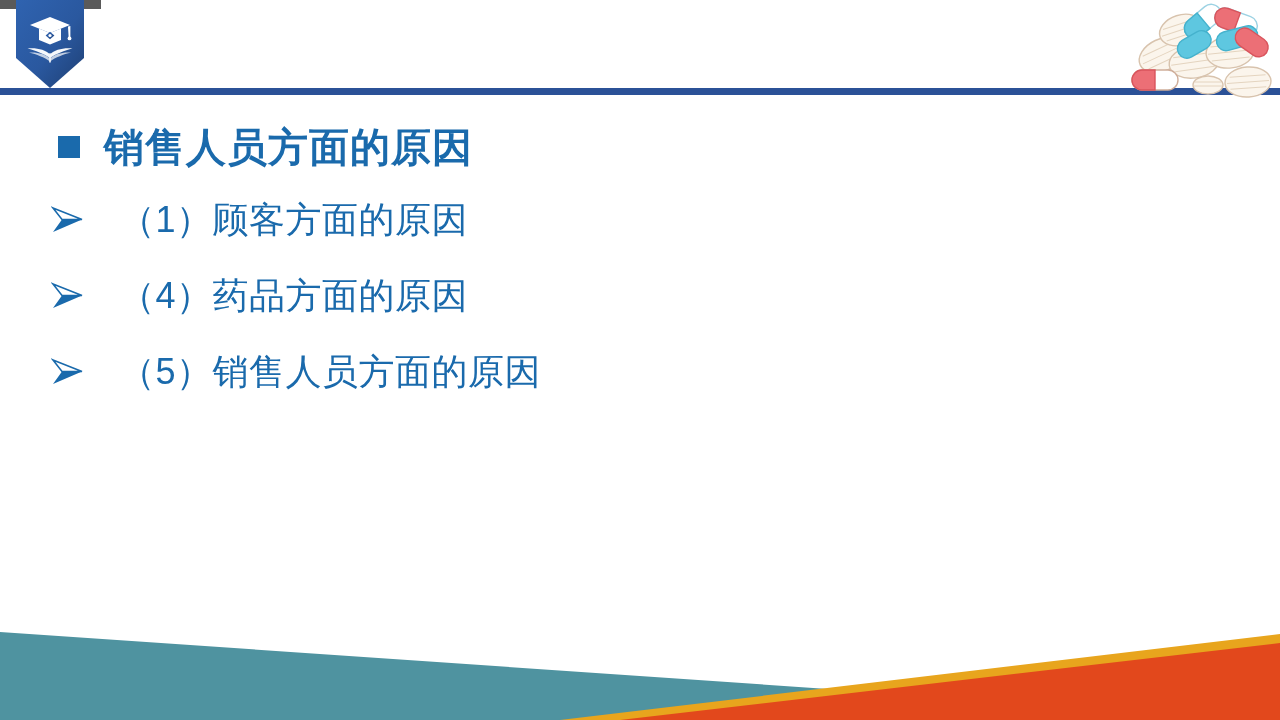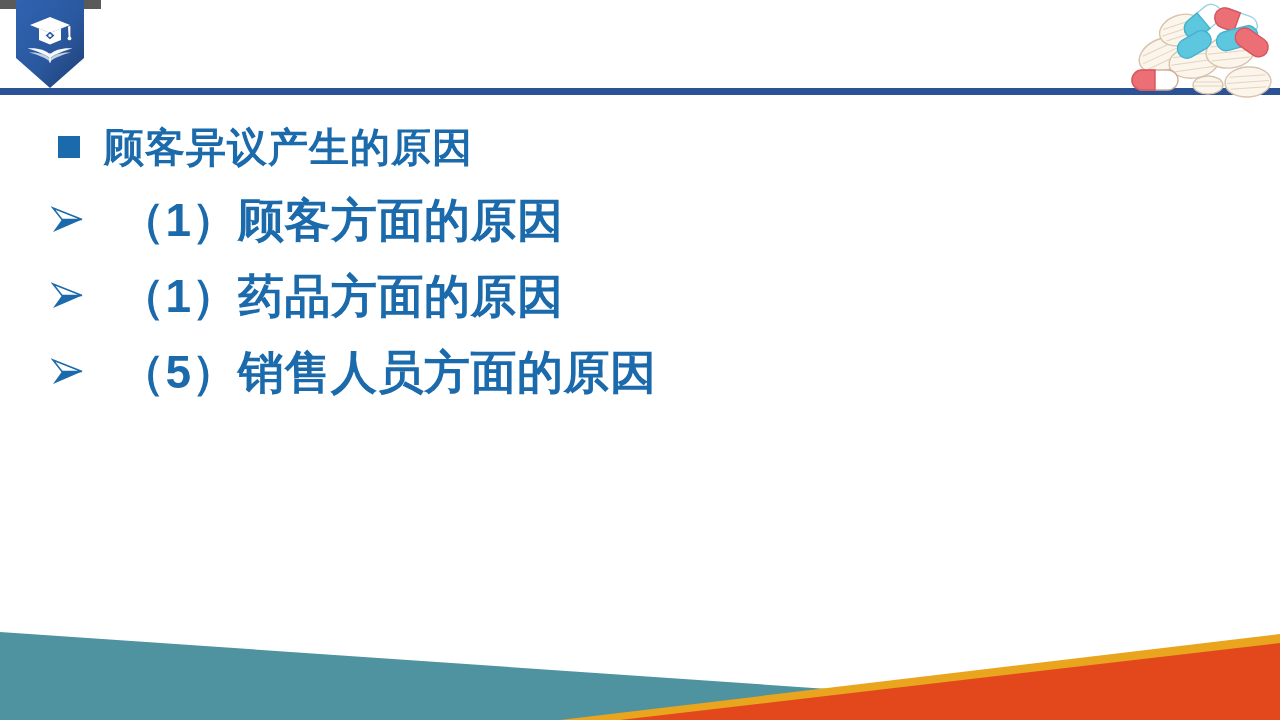--- a/index.html
+++ b/index.html
@@ -94,22 +94,22 @@
 
   .title-text {
     font-size: 40px;
     font-weight: bold;
     color: #1a6aac;
     letter-spacing: 1px;
     line-height: 1;
     white-space: nowrap;
   }
   .item-text {
-    font-size: 46px;
-    font-weight: bold;
+    font-size: 36px;
+    font-weight: normal;
     color: #1a6aac;
     letter-spacing: 0.5px;
     line-height: 1;
     white-space: nowrap;
     margin-left: 22px;
   }
 
   
   .bottom-art {
     position: absolute;
@@ -227,41 +227,41 @@
       </g>
     </svg>
   </div>
 
   <div class="content">
 
     <div class="bullet-row title-row">
       <div class="marker-square-wrap">
         <span class="marker-square"></span>
       </div>
-      <div class="title-text">顾客异议产生的原因</div>
+      <div class="title-text">销售人员方面的原因</div>
     </div>
 
     <div class="bullet-row">
       <div class="marker-arrow-wrap marker-arrow">
         <svg width="34" height="28" viewBox="0 0 34 28" xmlns="http://www.w3.org/2000/svg">
           <path d="M2,2 L31,13.5 L2,26 L11,13.5 Z" fill="#1a6aac"></path>
           <path d="M2,2 L31,13.5 L11,13.5 Z" fill="#ffffff" stroke="#1a6aac" stroke-width="1.6"></path>
         </svg>
       </div>
       <div class="item-text">（1）顾客方面的原因</div>
     </div>
 
     <div class="bullet-row">
       <div class="marker-arrow-wrap marker-arrow">
         <svg width="34" height="28" viewBox="0 0 34 28" xmlns="http://www.w3.org/2000/svg">
           <path d="M2,2 L31,13.5 L2,26 L11,13.5 Z" fill="#1a6aac"></path>
           <path d="M2,2 L31,13.5 L11,13.5 Z" fill="#ffffff" stroke="#1a6aac" stroke-width="1.6"></path>
         </svg>
       </div>
-      <div class="item-text">（1）药品方面的原因</div>
+      <div class="item-text">（4）药品方面的原因</div>
     </div>
 
     <div class="bullet-row">
       <div class="marker-arrow-wrap marker-arrow">
         <svg width="34" height="28" viewBox="0 0 34 28" xmlns="http://www.w3.org/2000/svg">
           <path d="M2,2 L31,13.5 L2,26 L11,13.5 Z" fill="#1a6aac"></path>
           <path d="M2,2 L31,13.5 L11,13.5 Z" fill="#ffffff" stroke="#1a6aac" stroke-width="1.6"></path>
         </svg>
       </div>
       <div class="item-text">（5）销售人员方面的原因</div>

